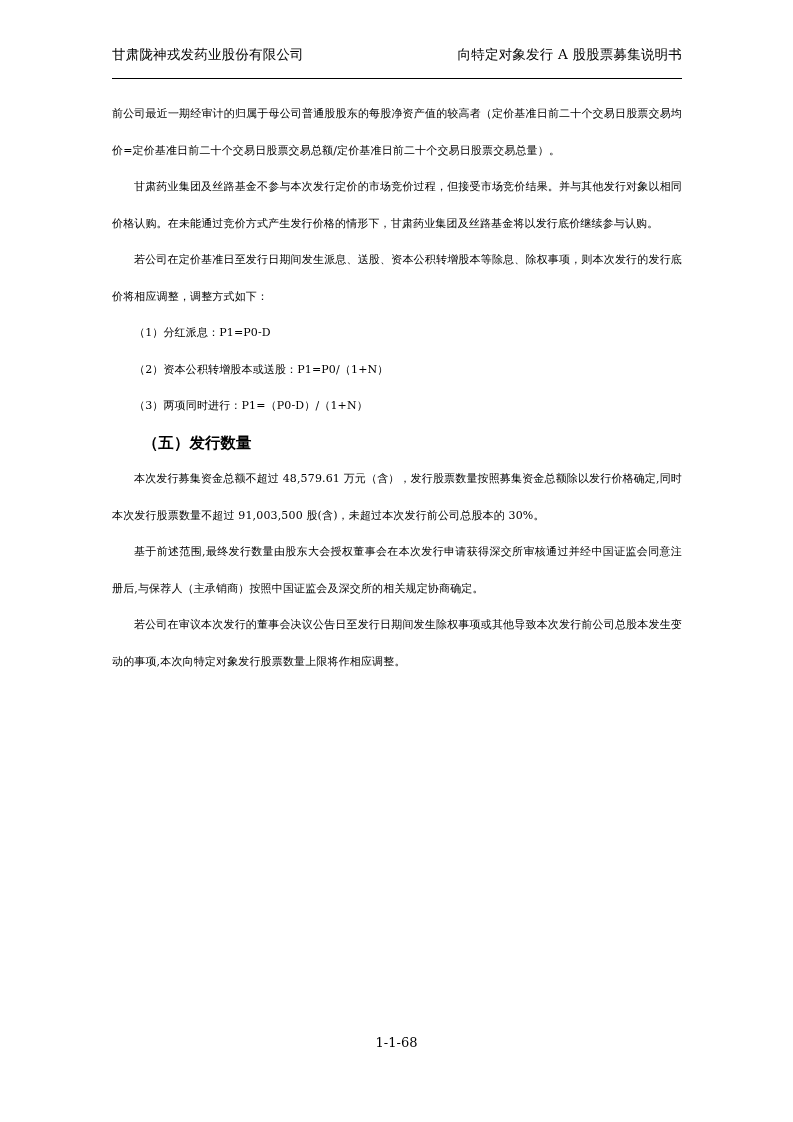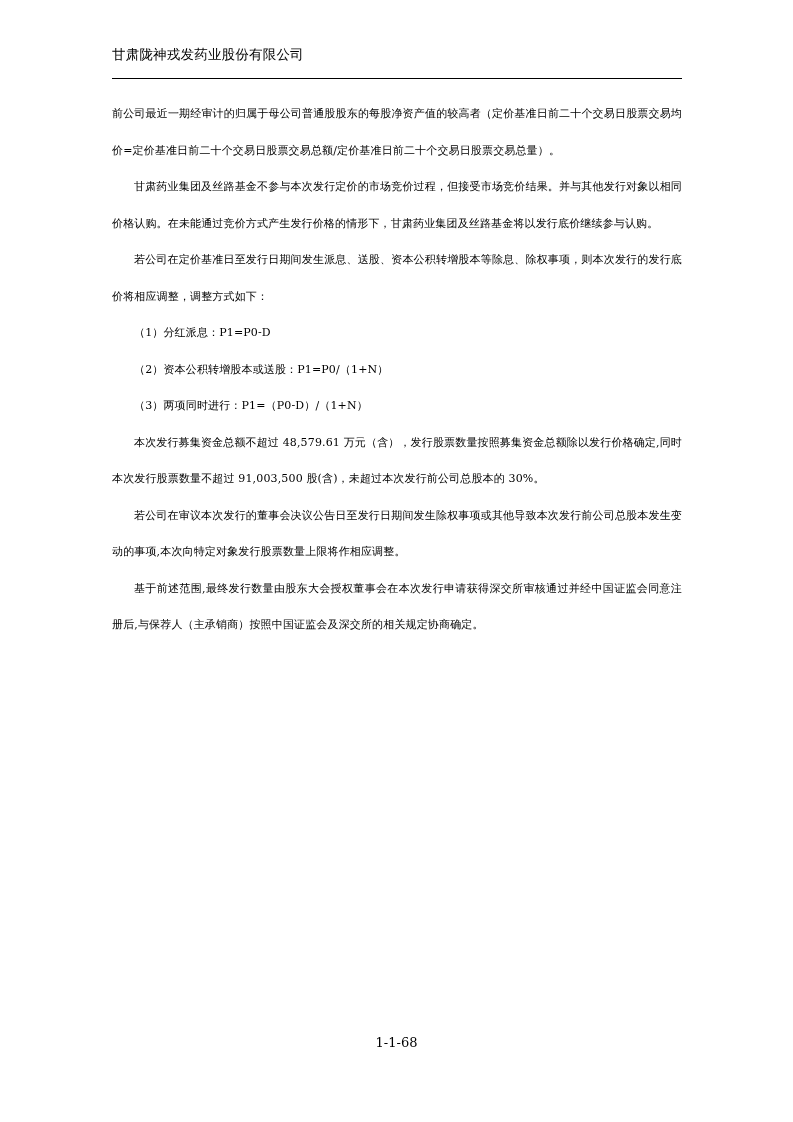--- a/index.html
+++ b/index.html
@@ -77,32 +77,34 @@
     font-family: "DejaVu Serif", "Liberation Serif", serif;
   }
 </style>
 </head>
 <body>
 
 <div class="page">
 
   <div class="header">
     <span class="header-left">甘肃陇神戎发药业股份有限公司</span>
+    <span class="header-right">向特定对象发行 A 股股票募集说明书</span>
   </div>
   <div class="header-rule"></div>
 
   <div class="content">
     <p class="noindent">前公司最近一期经审计的归属于母公司普通股股东的每股净资产值的较高者（定价基准日前二十个交易日股票交易均价=定价基准日前二十个交易日股票交易总额/定价基准日前二十个交易日股票交易总量）。</p>
     <p class="indent">甘肃药业集团及丝路基金不参与本次发行定价的市场竞价过程，但接受市场竞价结果。并与其他发行对象以相同价格认购。在未能通过竞价方式产生发行价格的情形下，甘肃药业集团及丝路基金将以发行底价继续参与认购。</p>
     <p class="indent">若公司在定价基准日至发行日期间发生派息、送股、资本公积转增股本等除息、除权事项，则本次发行的发行底价将相应调整，调整方式如下：</p>
     <p class="list">（1）分红派息：P1=P0-D</p>
     <p class="list">（2）资本公积转增股本或送股：P1=P0/（1+N）</p>
     <p class="list">（3）两项同时进行：P1=（P0-D）/（1+N）</p>
+    <h2 class="section">（五）发行数量</h2>
     <p class="indent">本次发行募集资金总额不超过 48,579.61 万元（含），发行股票数量按照募集资金总额除以发行价格确定,同时本次发行股票数量不超过 91,003,500 股(含)，未超过本次发行前公司总股本的 30%。</p>
+    <p class="indent">基于前述范围,最终发行数量由股东大会授权董事会在本次发行申请获得深交所审核通过并经中国证监会同意注册后,与保荐人（主承销商）按照中国证监会及深交所的相关规定协商确定。</p>
     <p class="indent">若公司在审议本次发行的董事会决议公告日至发行日期间发生除权事项或其他导致本次发行前公司总股本发生变动的事项,本次向特定对象发行股票数量上限将作相应调整。</p>
-    <p class="indent">基于前述范围,最终发行数量由股东大会授权董事会在本次发行申请获得深交所审核通过并经中国证监会同意注册后,与保荐人（主承销商）按照中国证监会及深交所的相关规定协商确定。</p>
   </div>
 
   <div class="footer">
     <span>1-1-68</span>
   </div>
 
 </div>
 
 </body></html>

